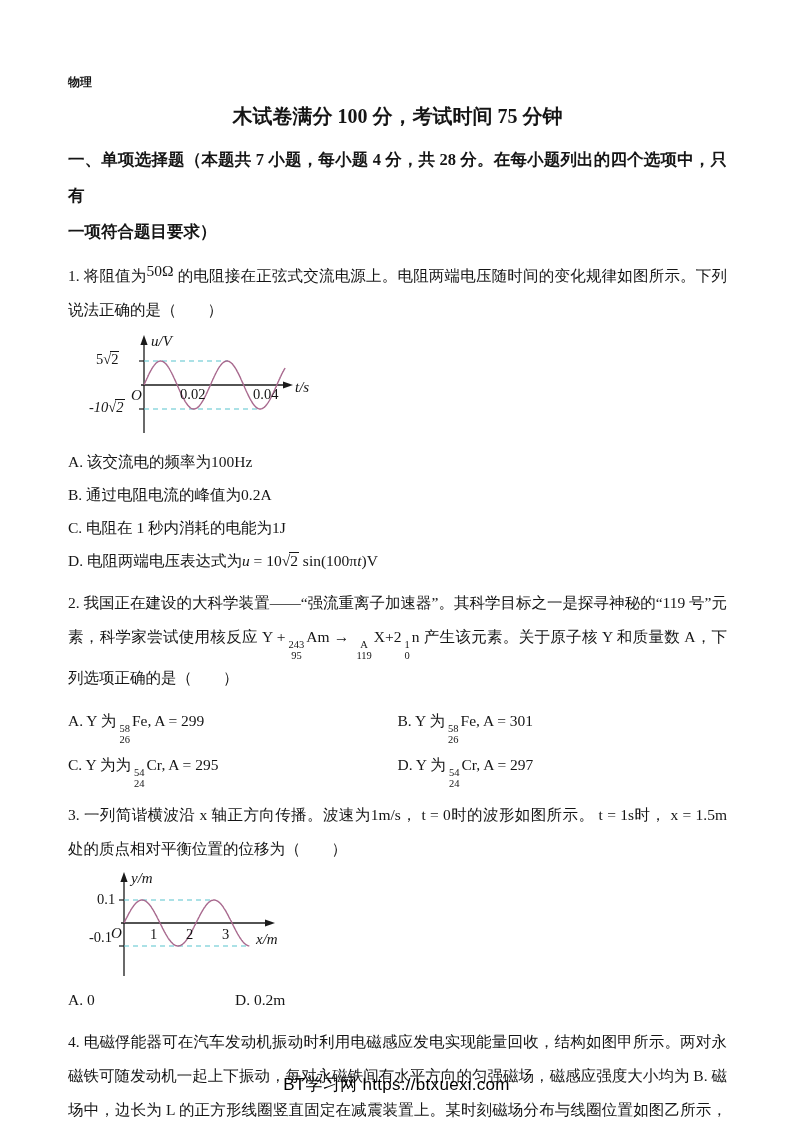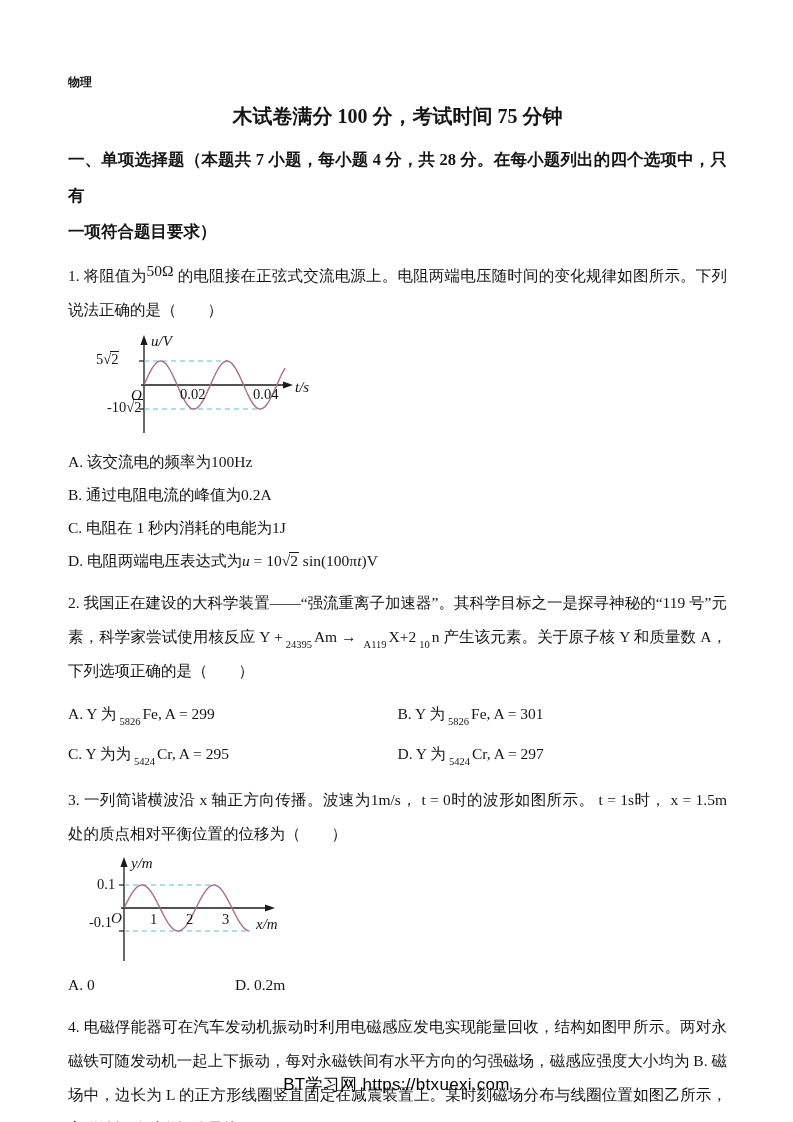--- a/index.html
+++ b/index.html
@@ -24,21 +24,21 @@
   .qtext{margin:9px 0 0 0;font-size:15.5px;line-height:34px;text-align:justify;}
   .opt{margin:0;font-size:15.5px;line-height:33px;}
   .opt-block{margin-top:8px;}
   .raised{position:relative;top:-5px;}
   i{font-family:"Liberation Serif",serif;}
 
   
   .rad{border-top:1.3px solid currentColor;display:inline-block;line-height:1.05;margin-left:-1px;padding:0 1px;}
 
   
-  .nuc{display:inline-flex;flex-direction:row;align-items:center;vertical-align:-6px;line-height:1.05;font-size:10.5px;padding:0 2px 0 3px;}
+  .nuc{display:inline-flex;flex-direction:column;align-items:center;vertical-align:-6px;line-height:1.05;font-size:10.5px;padding:0 2px 0 3px;}
   .nuc span{display:block;}
 
   
   .q2-options{margin-top:6px;}
   .q2-row{display:flex;font-size:15.5px;line-height:40px;}
   .q2-cell{width:50%;}
 
   
   .q3-options{display:flex;font-size:15.5px;line-height:32px;margin-top:4px;}
   .q3-options .c1{width:167px;}
@@ -50,21 +50,21 @@
   .graph svg{display:block;}
   .glabel{position:absolute;font-size:15px;white-space:nowrap;}
   .glabel.num{font-size:14.5px;}
   #g1{width:232px;height:102px;margin:8px 0 8px 16px;}
   .g1-yaxis{left:67px;top:-2px;}
   .g1-ymax{left:12px;top:16px;}
   .g1-o{left:47px;top:52px;}
   .g1-t1{left:96px;top:51px;}
   .g1-t2{left:169px;top:51px;}
   .g1-xaxis{left:211px;top:44px;}
-  .g1-ymin{left:23px;top:64px;}
+  .g1-ymin{left:5px;top:64px;font-style:italic;}
   #g2{width:272px;height:110px;margin:4px 0 4px 16px;}
   .g2-yaxis{left:47px;top:0px;}
   .g2-ymax{left:13px;top:21px;}
   .g2-o{left:27px;top:55px;}
   .g2-t1{left:66px;top:56px;}
   .g2-t2{left:102px;top:56px;}
   .g2-t3{left:138px;top:56px;}
   .g2-xaxis{left:172px;top:61px;}
   .g2-ymin{left:5px;top:59px;}
 

